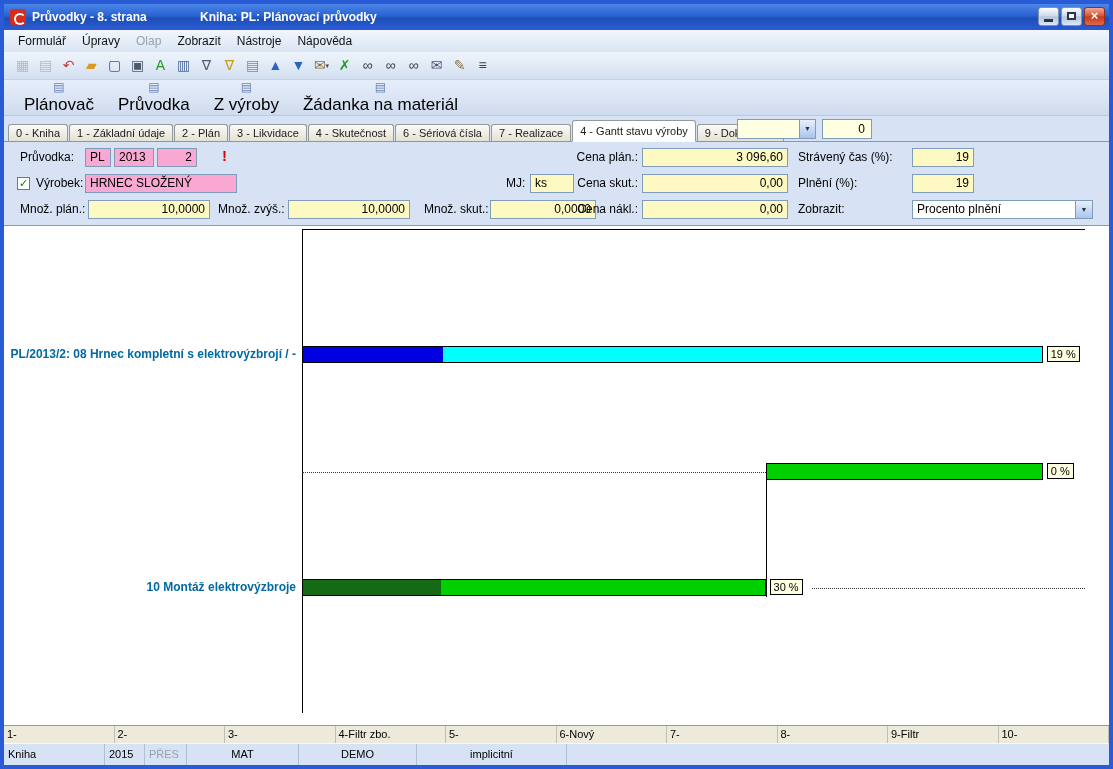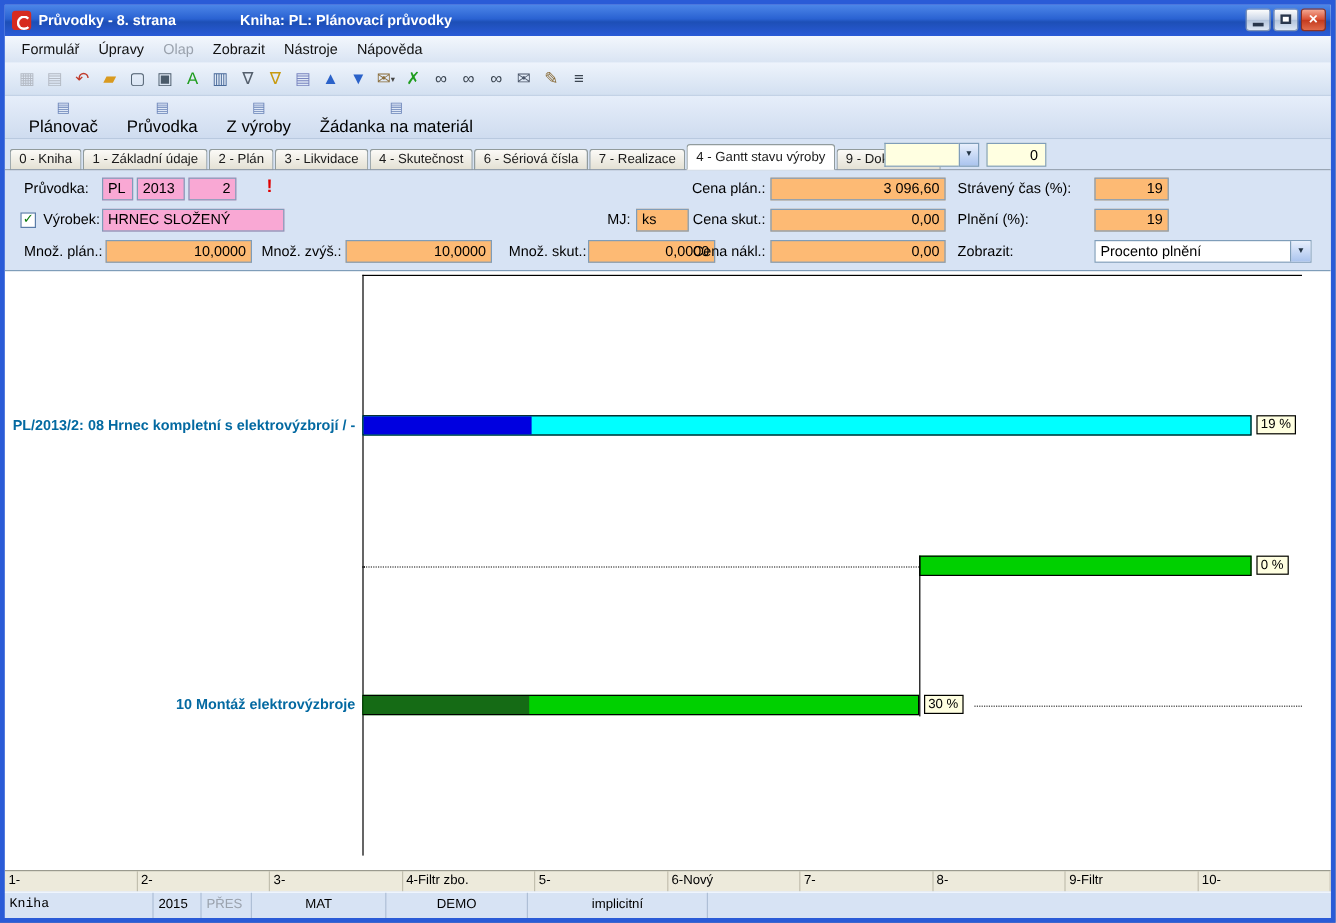--- a/index.html
+++ b/index.html
@@ -36,21 +36,21 @@
   .ticon { width:21px; height:21px; margin-right:2px; font-size:14px; line-height:20px; text-align:center; cursor:pointer; border-radius:2px;}
   .ticon .dd { font-size:7px; vertical-align:2px; color:#444; }
 
   
   .toolbar2 { position:absolute; left:0; top:76px; width:100%; height:36px;
     background: linear-gradient(#e6eefa,#cfdcef); display:flex; align-items:center; padding-left:10px;
     border-bottom:1px solid #b9c9df; }
   .abtn { display:flex; flex-direction:column; align-items:center; justify-content:center; height:33px;
     padding:1px 9px; margin-right:4px; cursor:pointer; border:1px solid transparent; border-radius:2px; }
   .abtn .aicon { font-size:12px; line-height:12px; color:#6b84b8; }
-  .abtn .albl { font-size:14px; color:#000; margin-top:2px; white-space:nowrap;text-align:center; }
+  .abtn .albl { font-size:17px; color:#000; margin-top:2px; white-space:nowrap;text-align:center; }
 
   
   .tabrow { position:absolute; left:0; top:112px; width:100%; height:26px; background:#d7e3f4;
     border-bottom:1px solid #8c97a5; }
   .tabs { position:absolute; left:4px; bottom:-1px; display:flex; align-items:flex-end; }
   .tab { height:18px; line-height:17px; padding:0 7px; font-size:11px; color:#1a1a1a; white-space:nowrap;
     background:linear-gradient(#fbfaf7,#e4e1d4); border:1px solid #919b9c; border-bottom:1px solid #8c97a5;
     border-radius:3px 3px 0 0; margin-right:1px; cursor:pointer; }
   .tab.active { height:22px; line-height:21px; background:#fff; border-bottom:1px solid #fff; z-index:2; }
   .tab-combo { position:absolute; left:733px; top:3px; height:20px; display:flex; }
@@ -59,21 +59,21 @@
     background:linear-gradient(#e8effc,#aac4ee); color:#234; cursor:pointer; }
   .count-field { position:absolute; left:818px; top:3px; width:50px; height:20px; background:#ffffe1;
     border:1px solid #7f9db9; font-size:12px; line-height:18px; text-align:right; padding-right:6px; }
 
   
   .formarea { position:absolute; left:0; top:138px; width:100%; height:83px; background:#d7e3f4; }
   .lbl { position:absolute; font-size:12px; color:#000; line-height:19px; white-space:nowrap; }
   .lbl.r { text-align:right; }
   .fld { position:absolute; height:19px; font-size:12px; line-height:17px; background:#f9a8d4;
     border:1px solid #7f9db9; padding:0 4px; white-space:nowrap; overflow:hidden; }
-  .fld.ro { background:#fdba74; }
+  .fld.ro { background:#fef9c3; }
   .fld.num { text-align:right; }
   .warn { position:absolute; color:#e00000; font-weight:bold; font-size:15px; }
   .cb { position:absolute; width:13px; height:13px; background:#fff; border:1px solid #5a7ca8;
     font-size:11px; line-height:11px; text-align:center; color:#0a7a0a; cursor:pointer; }
   .selbox { position:absolute; height:19px; background:#fff; border:1px solid #7f9db9; display:flex; cursor:pointer; }
   .selbox .stext { flex:1; font-size:12px; line-height:17px; padding:0 4px; white-space:nowrap; overflow:hidden; }
   .selbox .sbtn { width:17px; border-left:1px solid #7f9db9; background:linear-gradient(#e8effc,#aac4ee);
     font-size:7px; line-height:17px; text-align:center; color:#234; }
 
   
@@ -258,21 +258,21 @@
         <span class="s1cell">3-</span>
         <span class="s1cell">4-Filtr zbo.</span>
         <span class="s1cell">5-</span>
         <span class="s1cell">6-Nový</span>
         <span class="s1cell">7-</span>
         <span class="s1cell">8-</span>
         <span class="s1cell">9-Filtr</span>
         <span class="s1cell">10-</span>
       </div>
     <div class="status2" id="status2">
-        <span class="s2cell" style="width: 124px; font-family: Liberation Mono, monospace;">Kniha</span>
+        <span class="s2cell" style="width: 101px;">Kniha</span>
         <span class="s2cell" style="width: 40px;">2015</span>
         <span class="s2cell muted" style="width: 42px;">PŘES</span>
         <span class="s2cell center" style="width: 112px;">MAT</span>
         <span class="s2cell center" style="width: 118px;">DEMO</span>
         <span class="s2cell center" style="width: 150px;">implicitní</span>
         <span class="s2cell fill"></span>
       </div>
 
   </div>
 </div>

